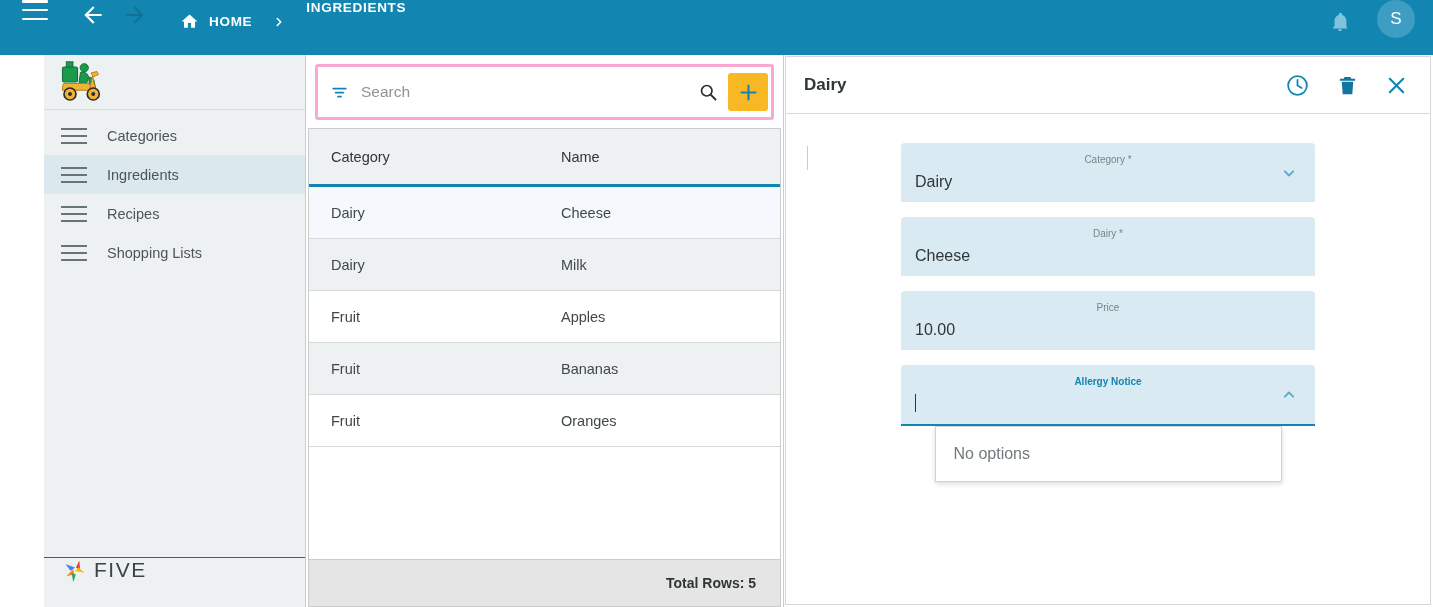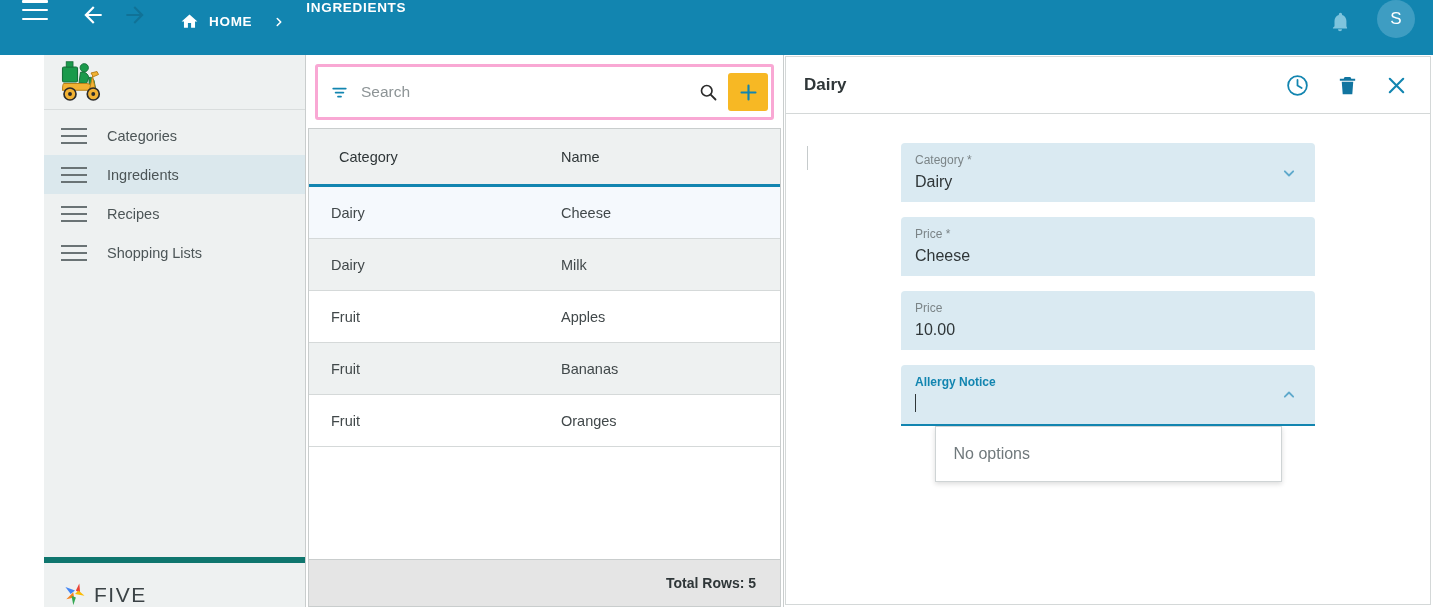--- a/index.html
+++ b/index.html
@@ -63,23 +63,23 @@
     cursor: pointer;
     color: #4c5557;
     font-size: 14.5px;
   }
   .nav-item.active { background: #dbe8ed; }
   .nav-ico { width: 26px; height: 16px; display: flex; flex-direction: column; justify-content: space-between; margin-right: 20px; }
   .nav-ico span { display: block; height: 2px; background: #6a7375; }
   .sb-spacer { flex: 1; }
   .five-box {
     height: 50px; min-height: 50px;
-    display: flex; align-items: flex-end;
+    display: flex; align-items: flex-start;
     padding-left: 18px;
-    border-top: 6px solid #0f766e;
+    border-top: 1px solid #0f766e;
   }
   .five-mark { width: 26px; height: 26px; margin-right: 6px; }
   .five-word { font-size: 21px; letter-spacing: 1.5px; color: #3b4346; font-family: "Liberation Sans", sans-serif; }
 
   
   .listpane {
     width: 478px; min-width: 478px;
     background: #ffffff;
     border-right: 1px solid #c9cdcd;
     display: flex; flex-direction: column;
@@ -116,21 +116,21 @@
     min-height: 0;
   }
   .grid-head {
     height: 58px; min-height: 58px;
     background: #eef1f1;
     border-bottom: 3px solid #1285b0;
     display: flex; align-items: center;
     position: relative;
   }
   .th { font-size: 14.5px; color: #2f3638; }
-  .col-cat { width: 234px; padding-left: 30px; }
+  .col-cat { width: 234px; padding-left: 22px; }
   .col-name { flex: 1; padding-left: 18px; }
   .col-div { position: absolute; left: 498px; top: 17px; width: 1px; height: 24px; background: #c6cbcc; }
   .grid-body { flex: 1; overflow: hidden; background:#ffffff; }
   .row {
     height: 52px;
     display: flex; align-items: center;
     border-bottom: 1px solid #d5d9d9;
     cursor: pointer;
     color: #41484a; font-size: 14.5px;
   }
@@ -173,21 +173,21 @@
   }
   .field {
     width: 414px;
     background: #daeaf2;
     border-radius: 4px 4px 0 0;
     padding: 10px 14px 9px 14px;
     margin-bottom: 15px;
     position: relative;
   }
   .field.focused { margin-bottom: 0; border-bottom: 2px solid #1285b0; }
-  .f-label { font-size: 12px; color: #7b8487; margin-bottom: 4px; line-height: 14px; }
+  .f-label { font-size: 10px; color: #7b8487; margin-bottom: 4px; line-height: 14px; text-align: center; }
   .f-label.active { color: #1285b0; font-weight: bold; }
   .f-value { font-size: 16px; color: #2f3638; line-height: 22px; min-height: 22px; }
   .caret {
     display: inline-block; width: 1px; height: 18px;
     background: #2f3638; vertical-align: -3px;
   }
   .f-chev { position: absolute; right: 16px; top: 50%; transform: translateY(-50%); display: flex; cursor: pointer; }
   .dropdown {
     width: 347px;
     background: #ffffff;
@@ -407,21 +407,21 @@
         <div class="f-label">Category *</div>
         <div class="f-value">Dairy</div>
         <span class="f-chev">
           <svg width="20" height="20" viewBox="0 0 24 24">
               <path d="M7 10l5 5 5-5" fill="none" stroke="#5fa9cc" stroke-width="2.2" stroke-linecap="round" stroke-linejoin="round"></path>
             </svg>
         </span>
       </div>
 
       <div class="field">
-        <div class="f-label">Price *</div>
+        <div class="f-label">Dairy *</div>
         <div class="f-value">Cheese</div>
       </div>
 
       <div class="field">
         <div class="f-label">Price</div>
         <div class="f-value">10.00</div>
       </div>
 
       <div class="field focused">
         <div class="f-label active">Allergy Notice</div>

